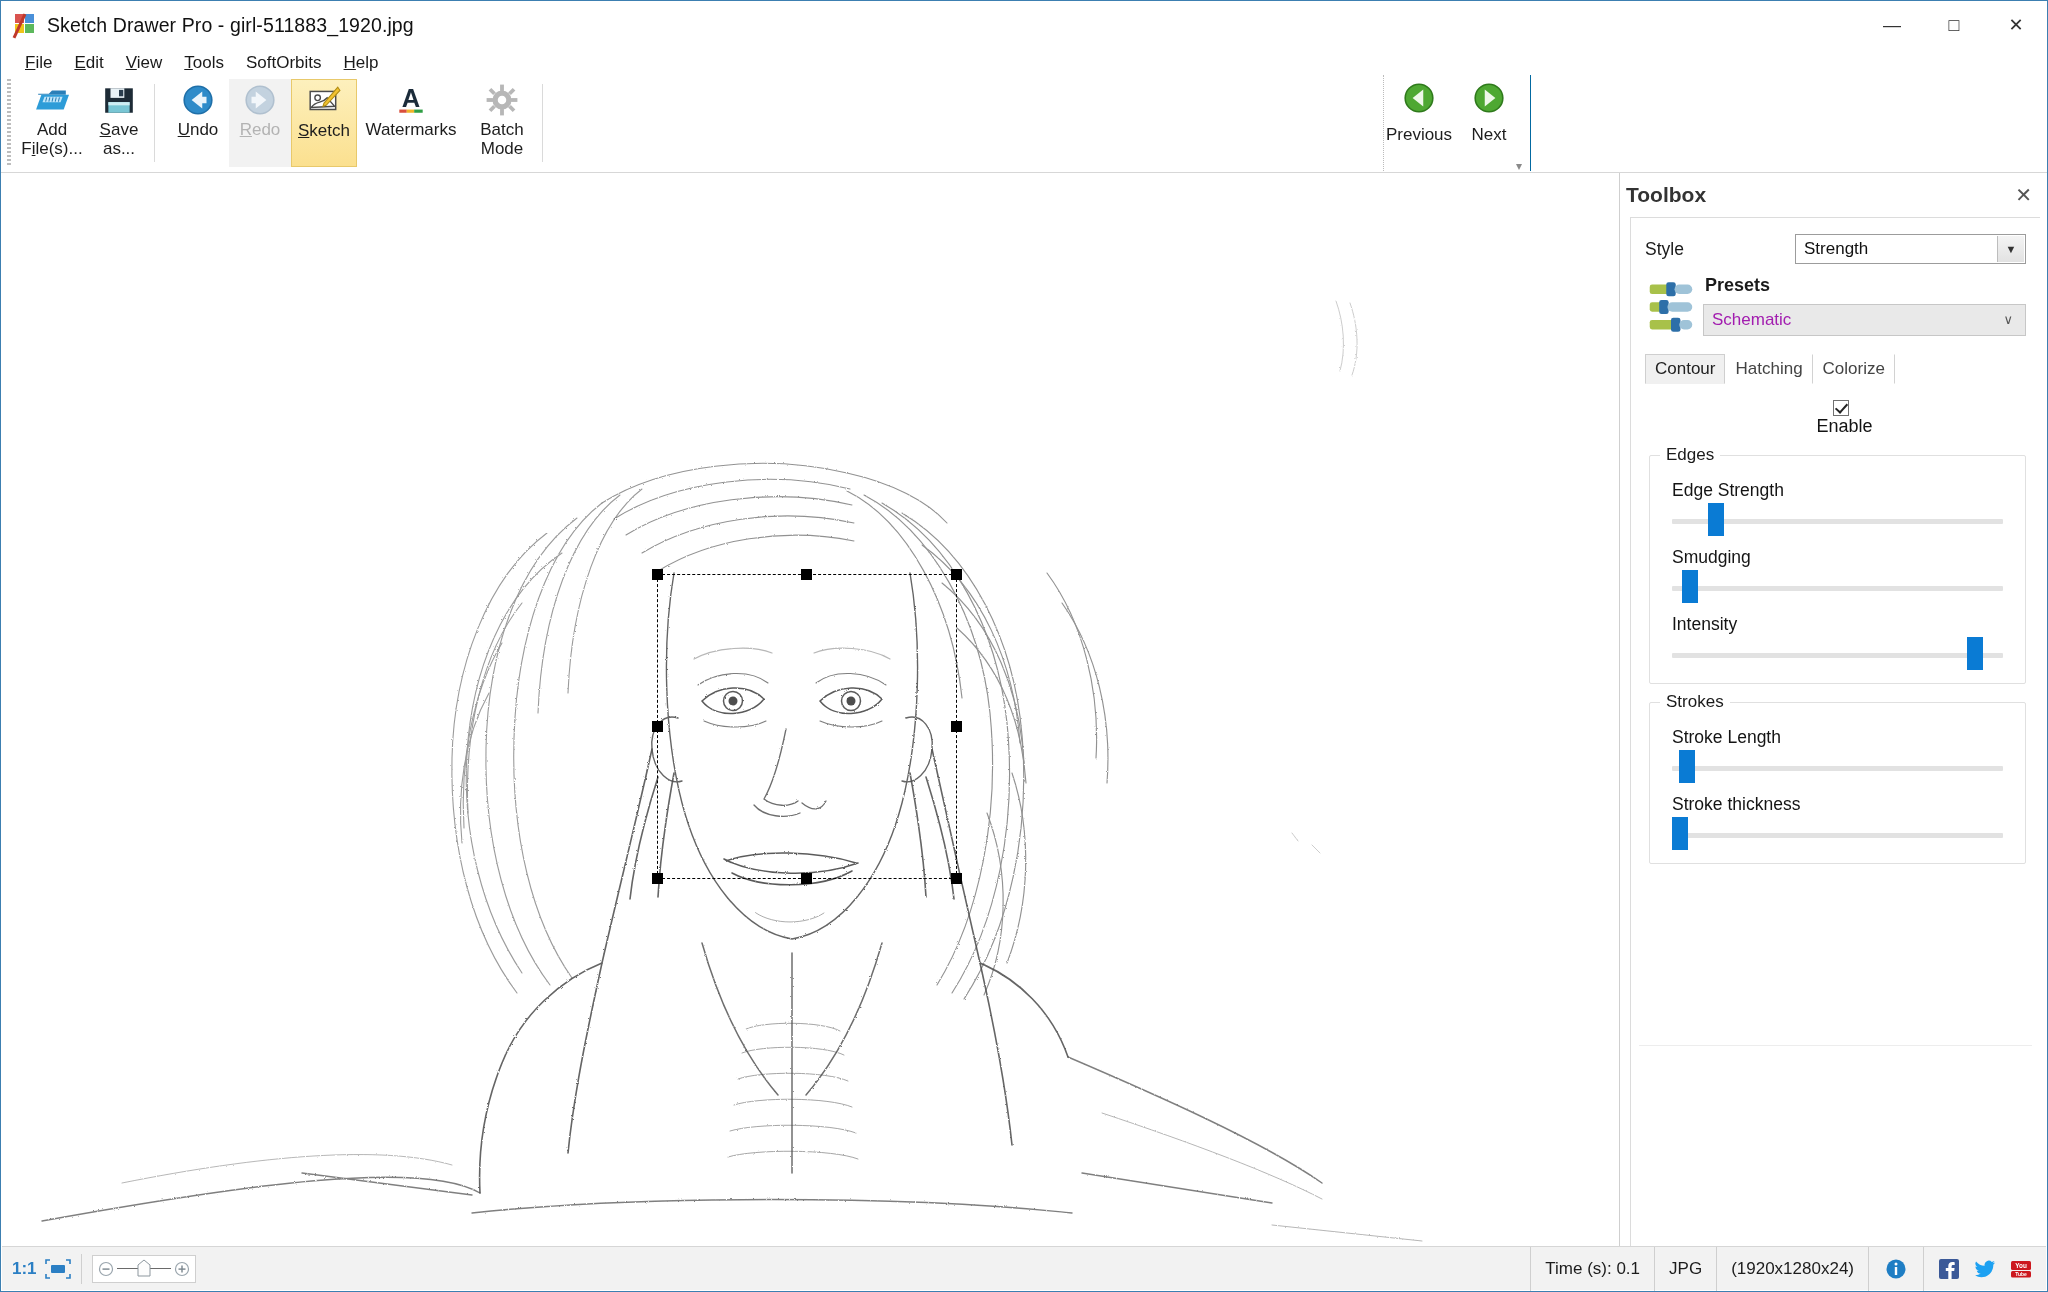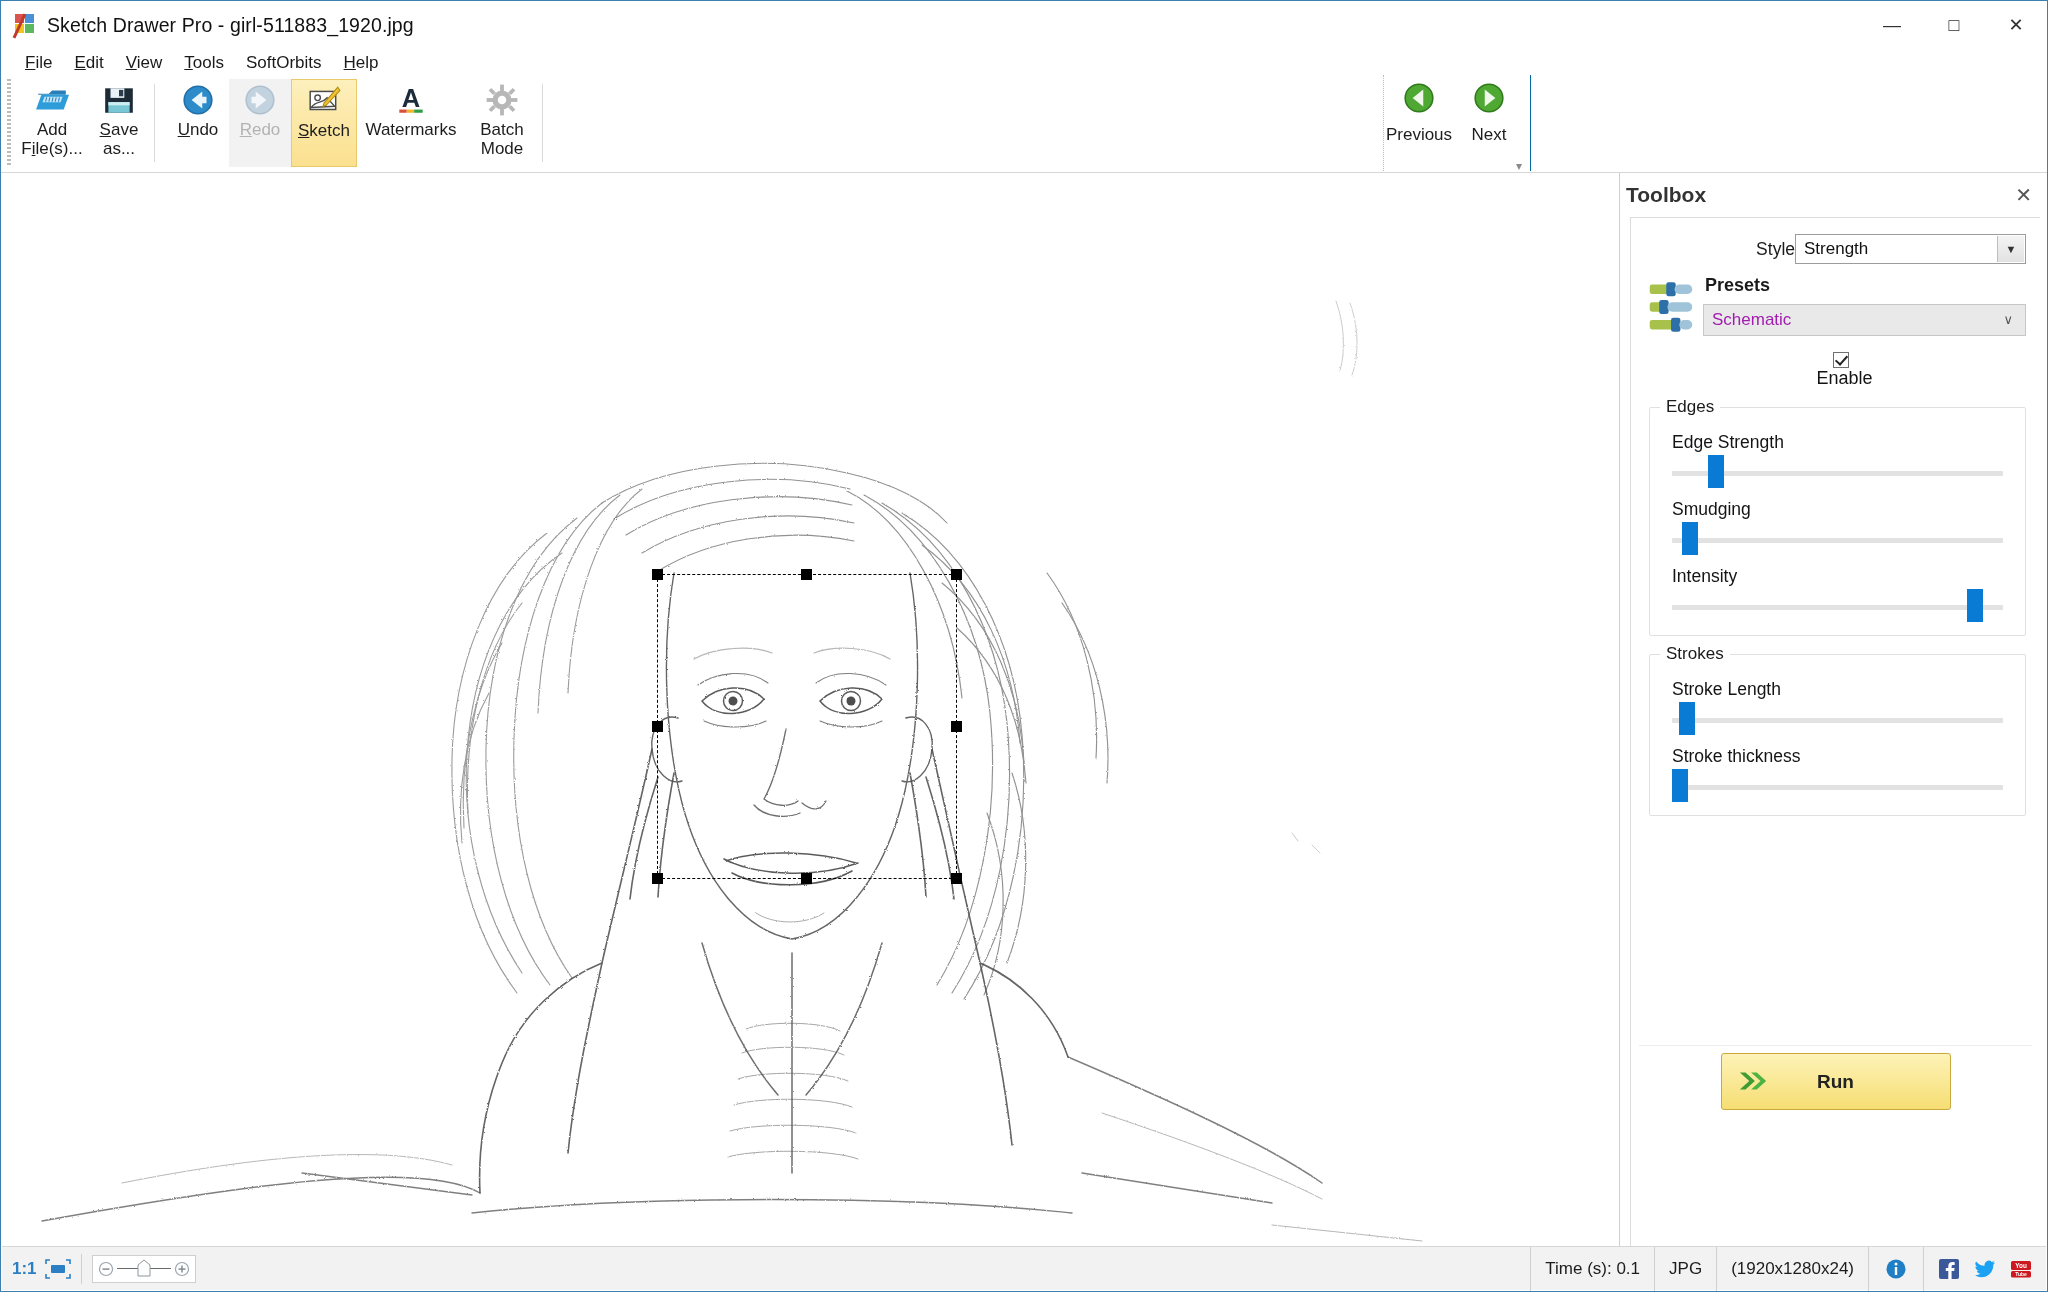--- a/index.html
+++ b/index.html
@@ -115,21 +115,21 @@
     padding:0 14px 0 6px;box-sizing:border-box;
   }
   .tbx-title{font-size:21px;font-weight:bold;color:#333;}
   .tbx-close{font-size:20px;color:#555;cursor:default;line-height:1;}
   .tbx-body{
     position:absolute;left:10px;right:6px;top:44px;bottom:0;
     border:1px solid #dcdcdc;border-bottom:none;border-right:none;box-sizing:border-box;
     background:#fff;
   }
 
-  .row-style{display:flex;align-items:center;height:46px;margin-top:8px;padding:0 14px;box-sizing:border-box;text-align:right;}
+  .row-style{display:flex;align-items:center;height:46px;margin-top:8px;padding:0 14px;box-sizing:border-box;}
   .lbl-style{font-size:17.5px;color:#1b1b1b;width:150px;}
   .combo{
     flex:1;height:30px;border:1px solid #9c9c9c;background:#fff;display:flex;align-items:center;
     position:relative;box-sizing:border-box;
   }
   .combo .val{font-size:17px;color:#111;padding-left:8px;}
   .combo .arrow{
     position:absolute;right:1px;top:1px;width:26px;height:26px;
     background:linear-gradient(to bottom,#f4f4f4,#e2e2e2);border-left:1px solid #bdbdbd;
     display:flex;align-items:center;justify-content:center;font-size:11px;color:#333;
@@ -550,20 +550,25 @@
         </svg>
         <div class="presets-right">
           <div class="presets-label">Presets</div>
           <div class="combo2">
             <span class="val">Schematic</span>
             <span class="chev">∨</span>
           </div>
         </div>
       </div>
 
+      <div class="tabs">
+        <div class="tab active">Contour</div>
+        <div class="tab">Hatching</div>
+        <div class="tab">Colorize</div>
+      </div>
 
       <div class="enable-row">
         <span class="chk"></span>
         <span class="enable-lbl">Enable</span>
       </div>
 
       <div class="group">
         <span class="gtitle">Edges</span>
 
         <div class="sl-label">Edge Strength</div>
@@ -596,29 +601,20 @@
 
         <div class="sl-label">Stroke thickness</div>
         <div class="slider" style="margin-bottom:4px">
           <div class="strack"></div>
           <div class="sthumb" style="left:0%"></div>
         </div>
       </div>
 
       <div class="tbx-divider"></div>
 
-      <div class="run-wrap">
-        <div class="run-btn">
-          <svg class="arw" viewBox="0 0 32 26">
-            <path d="M2 4 L12 13 L2 22 L8 22 L18 13 L8 4 Z" fill="#3f9c35"></path>
-            <path d="M14 4 L24 13 L14 22 L20 22 L30 13 L20 4 Z" fill="#4fb343"></path>
-          </svg>
-          <span class="lbl">Run</span>
-        </div>
-      </div>
 
     </div>
   </div>
 
   <div class="statusbar">
     <div class="sb-left">
       <span class="zoom11">1:1</span>
       <svg class="fitbox" viewBox="0 0 26 20">
         <g stroke="#2b7fc4" stroke-width="1.6" fill="none">
           <path d="M1 5 L1 1 L5 1"></path>

